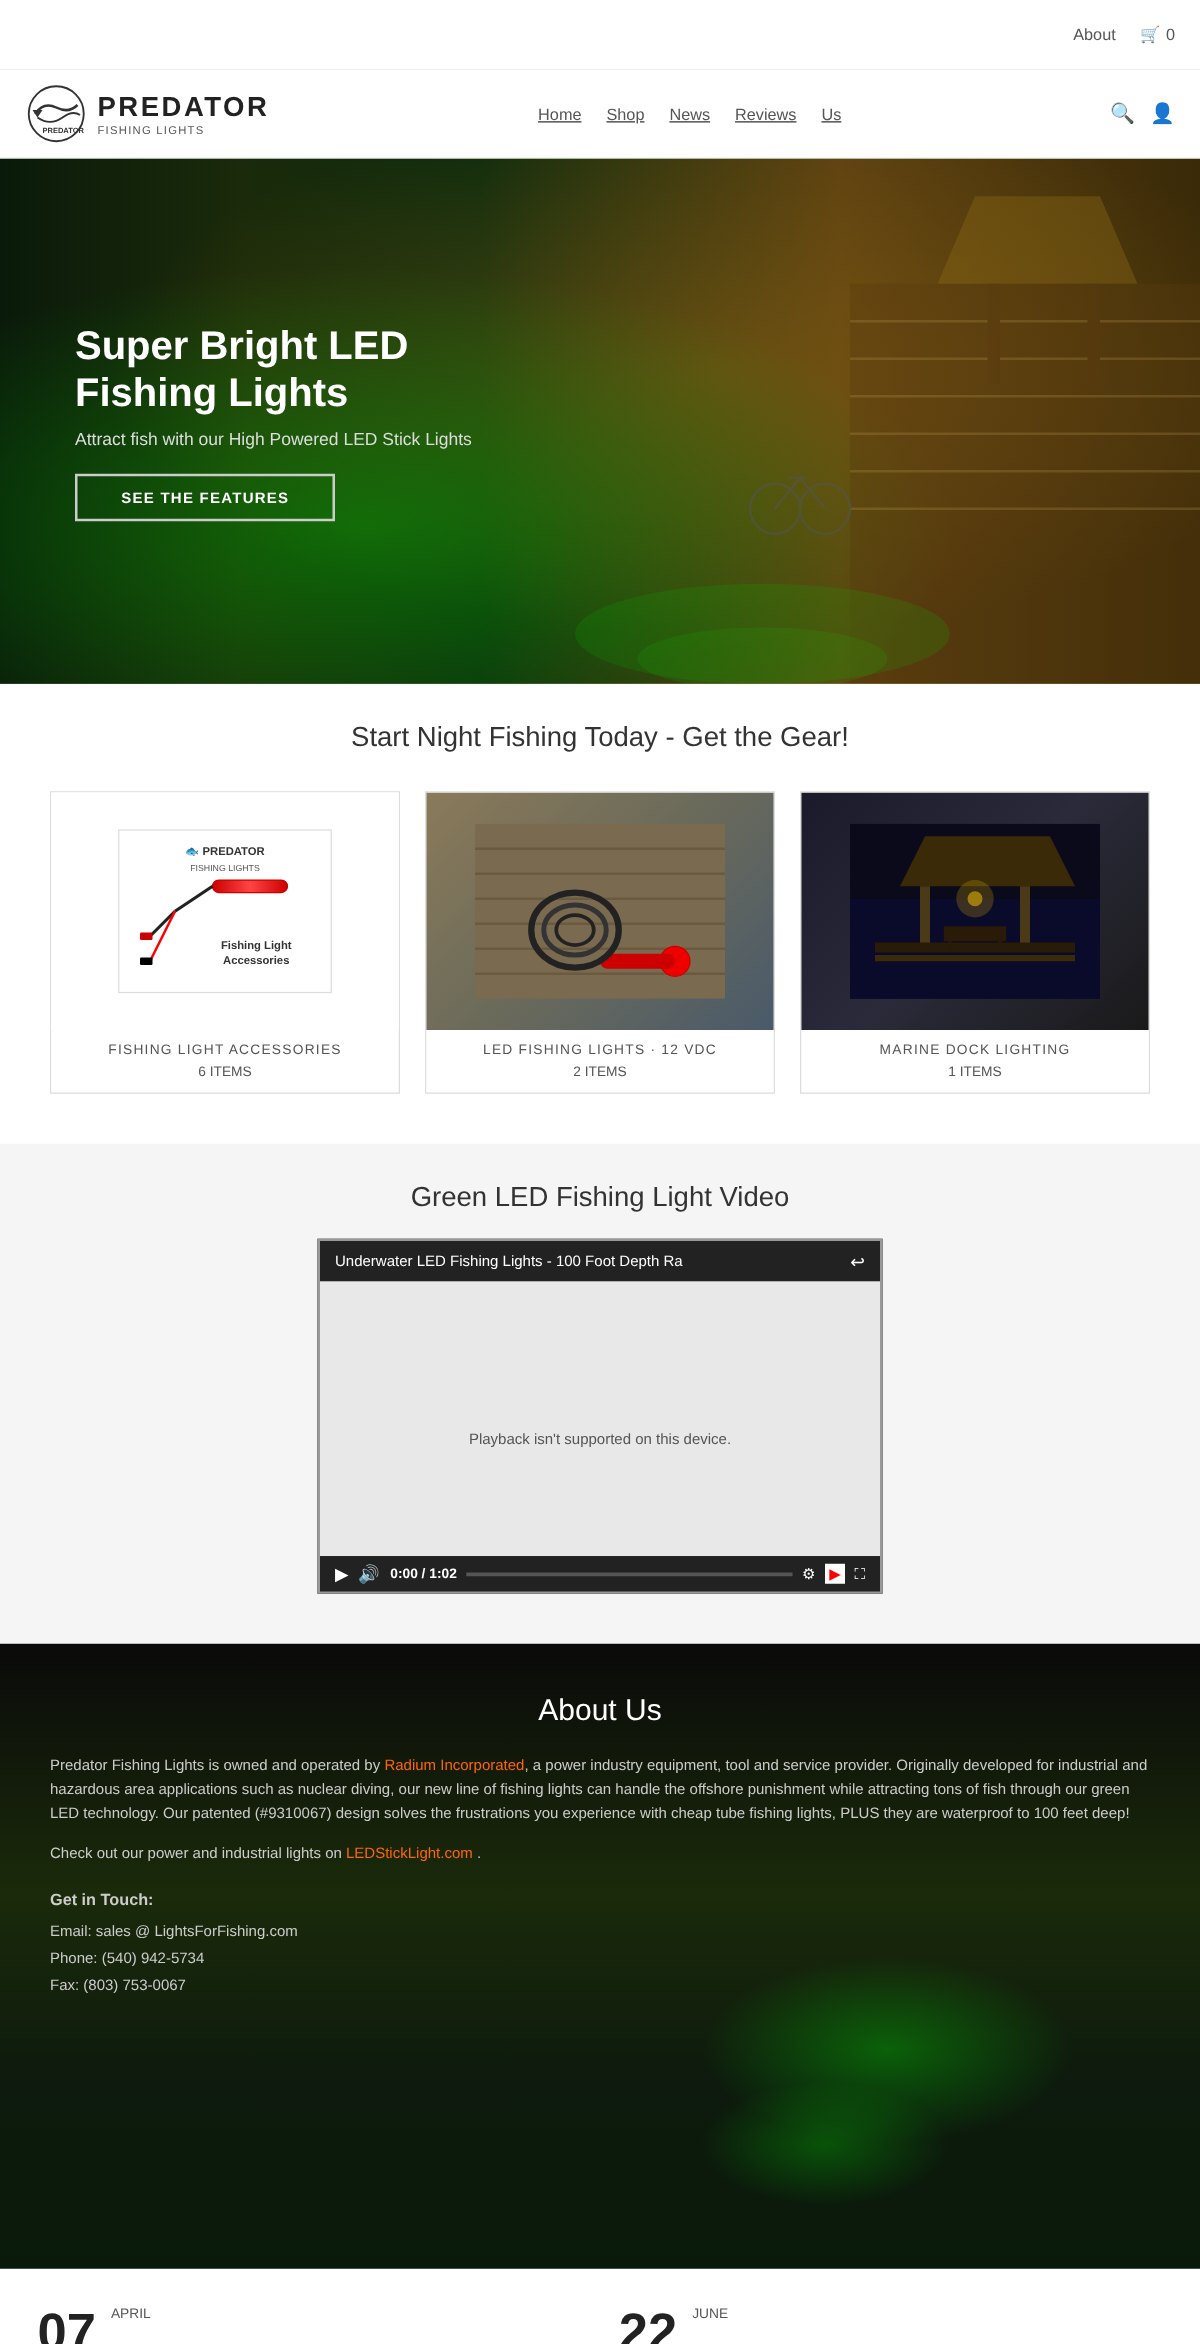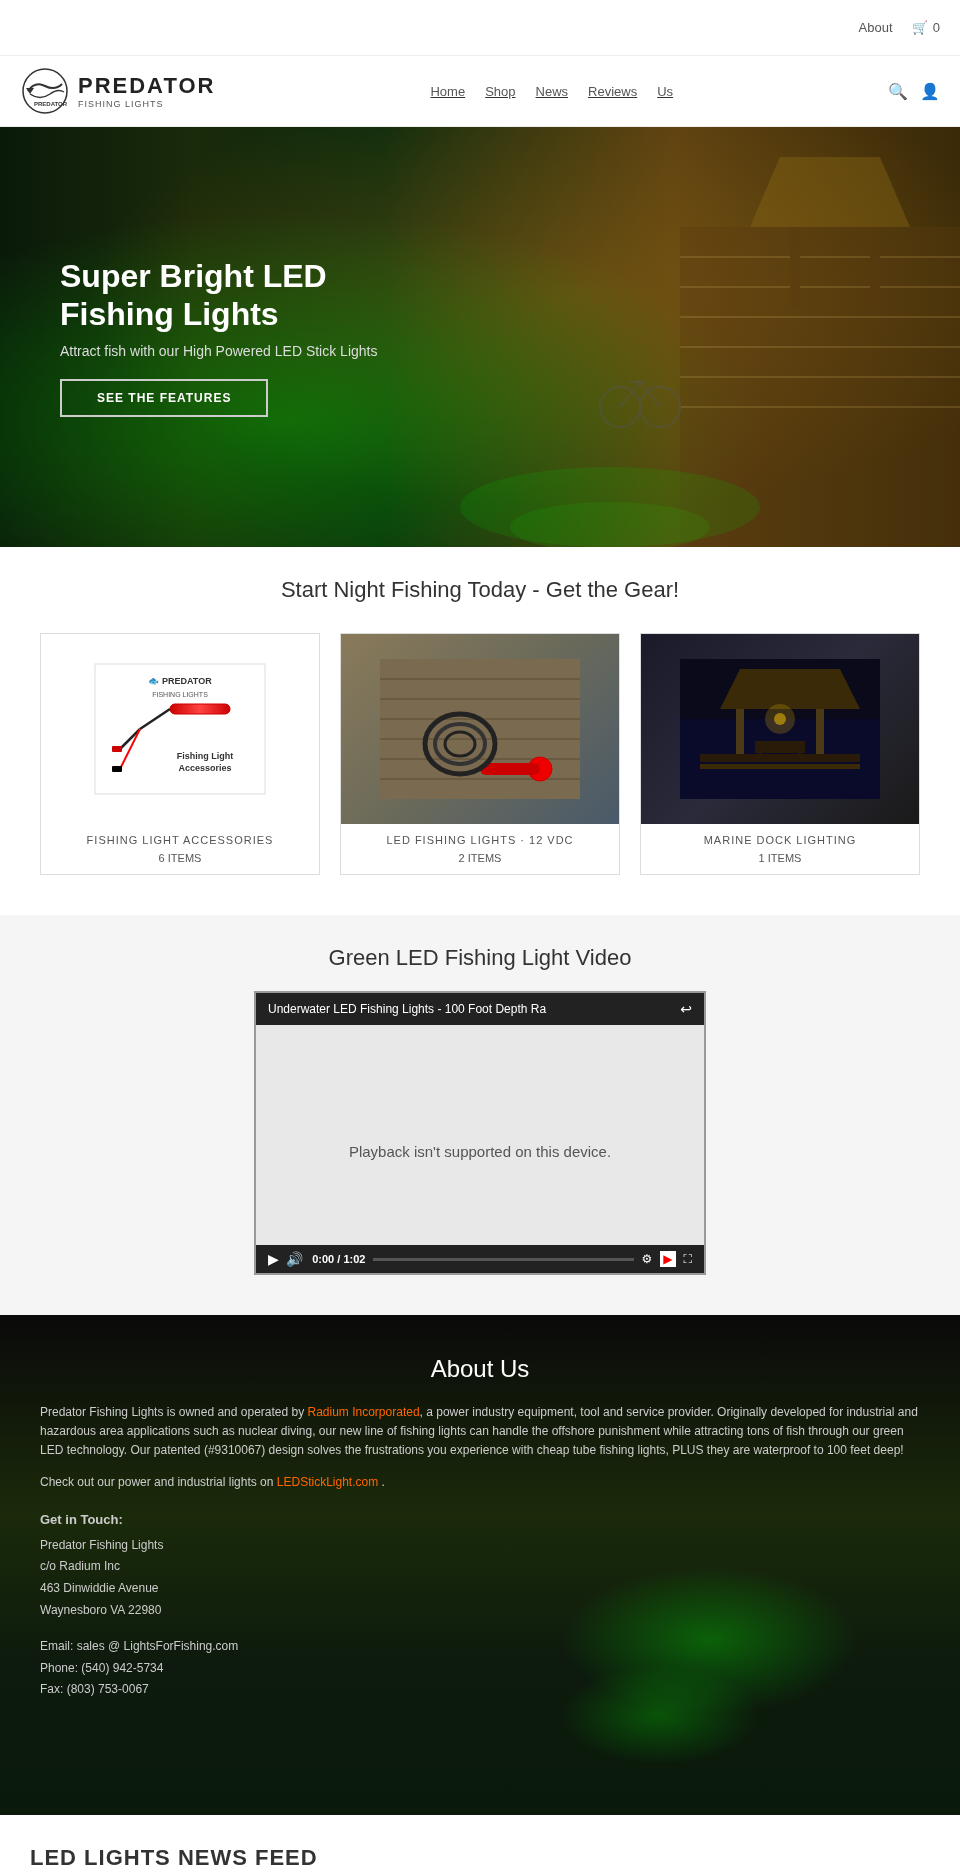--- a/index.html
+++ b/index.html
@@ -224,21 +224,21 @@
     }
     .video-main {
       background: #e8e8e8;
       height: 220px;
       display: flex;
       align-items: center;
       justify-content: center;
     }
     .video-message {
       color: #555;
-      font-size: 15px;
+      font-size: 12px;
       margin-top: 32px;
     }
     .video-controls {
       background: #222;
       padding: 6px 12px;
       display: flex;
       align-items: center;
       gap: 8px;
     }
     .video-play {
@@ -590,35 +590,28 @@
 
   <div style="position:absolute;bottom:50px;right:200px;width:200px;height:100px;background:radial-gradient(ellipse,rgba(0,255,0,0.25) 0%,transparent 70%);pointer-events:none;"></div>
   <h2 class="about-title">About Us</h2>
   <p class="about-text">
     Predator Fishing Lights is owned and operated by <a href="#">Radium Incorporated</a>, a power industry equipment, tool and service provider. Originally developed for industrial and hazardous area applications such as nuclear diving, our new line of fishing lights can handle the offshore punishment while attracting tons of fish through our green LED technology. Our patented (#9310067) design solves the frustrations you experience with cheap tube fishing lights, PLUS they are waterproof to 100 feet deep!
   </p>
   <p class="about-text">
     Check out our power and industrial lights on <a href="#" class="about-link">LEDStickLight.com</a> .
   </p>
   <p class="about-contact-title">Get in Touch:</p>
-  <div class="about-address">
-    <div>Predator Fishing Lights</div>
-    <div>c/o Radium Inc</div>
-    <div>463 Dinwiddie Avenue</div>
-    <div>Waynesboro VA 22980</div>
-  </div>
   <div class="about-contact-info">
     <div>Email: sales @ LightsForFishing.com</div>
     <div>Phone: (540) 942-5734</div>
     <div>Fax: (803) 753-0067</div>
   </div>
 </section>
 
 <section class="news-section">
-  <h2 class="news-heading">LED LIGHTS NEWS FEED</h2>
   <div class="news-grid">
 
     <div class="news-item">
       <div class="news-date-block">
         <div class="news-day">07</div>
         <div class="news-month-year">
           <span class="news-month">April</span>
 
         </div>
       </div>

